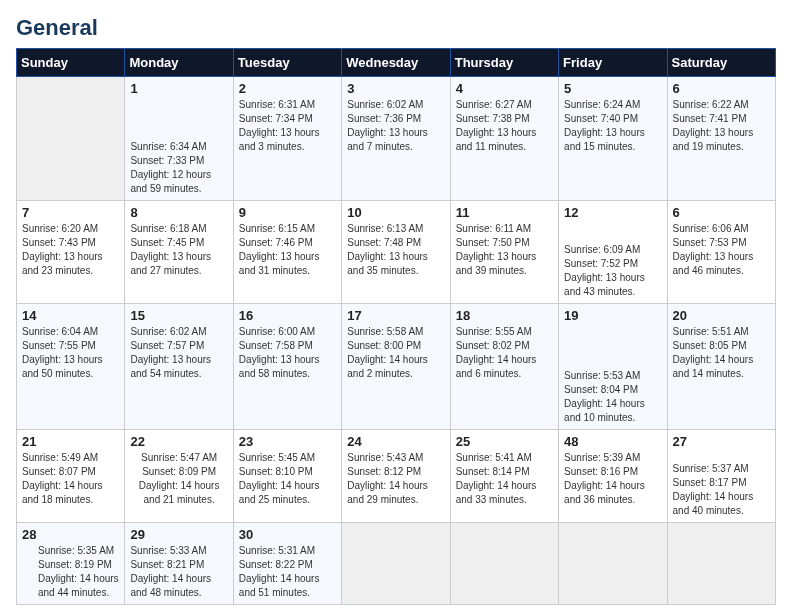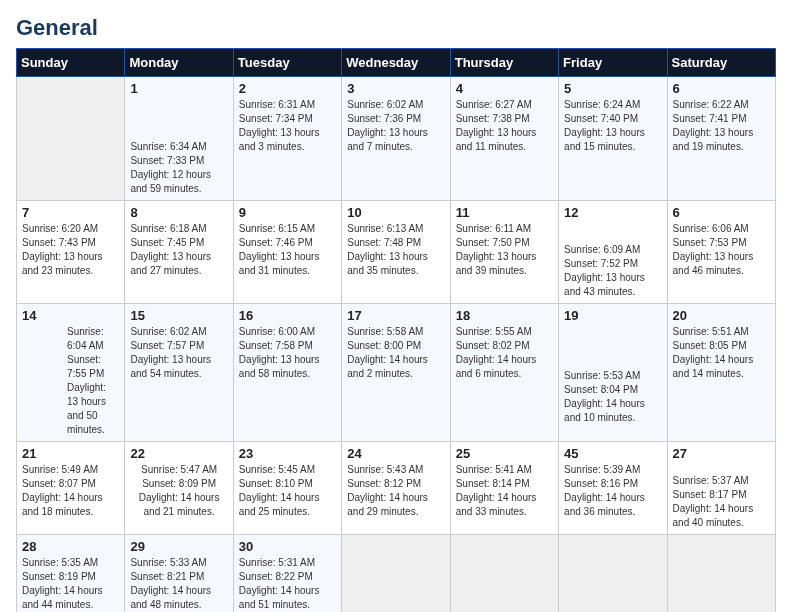--- a/index.html
+++ b/index.html
@@ -213,21 +213,21 @@
           <span class="day-num">6</span>
           <div class="day-info" style="white-space: pre-line;">Sunrise: 6:06 AM
 Sunset: 7:53 PM
 Daylight: 13 hours
 and 46 minutes.</div>
         </td>
       </tr>
       <tr>
         <td>
           <span class="day-num">14</span>
-          <div class="day-info" style="white-space: pre-line; margin-left: 45px;">Sunrise: 6:04 AM
+          <div class="day-info" style="white-space: pre-line;">Sunrise: 6:04 AM
 Sunset: 7:55 PM
 Daylight: 13 hours
 and 50 minutes.</div>
         </td>
         <td>
           <span class="day-num">15</span>
           <div class="day-info" style="white-space: pre-line;">Sunrise: 6:02 AM
 Sunset: 7:57 PM
 Daylight: 13 hours
 and 54 minutes.</div>
@@ -298,38 +298,38 @@
 and 29 minutes.</div>
         </td>
         <td>
           <span class="day-num">25</span>
           <div class="day-info" style="white-space: pre-line;">Sunrise: 5:41 AM
 Sunset: 8:14 PM
 Daylight: 14 hours
 and 33 minutes.</div>
         </td>
         <td>
-          <span class="day-num">45</span>
+          <span class="day-num">48</span>
           <div class="day-info" style="white-space: pre-line;">Sunrise: 5:39 AM
 Sunset: 8:16 PM
 Daylight: 14 hours
 and 36 minutes.</div>
         </td>
         <td>
           <span class="day-num">27</span>
           <div class="day-info" style="white-space: pre-line; margin-top: 13px;">Sunrise: 5:37 AM
 Sunset: 8:17 PM
 Daylight: 14 hours
 and 40 minutes.</div>
         </td>
       </tr>
       <tr>
         <td>
           <span class="day-num">28</span>
-          <div class="day-info" style="white-space: pre-line;">Sunrise: 5:35 AM
+          <div class="day-info" style="white-space: pre-line; margin-left: 16px;">Sunrise: 5:35 AM
 Sunset: 8:19 PM
 Daylight: 14 hours
 and 44 minutes.</div>
         </td>
         <td>
           <span class="day-num">29</span>
           <div class="day-info" style="white-space: pre-line;">Sunrise: 5:33 AM
 Sunset: 8:21 PM
 Daylight: 14 hours
 and 48 minutes.</div>

